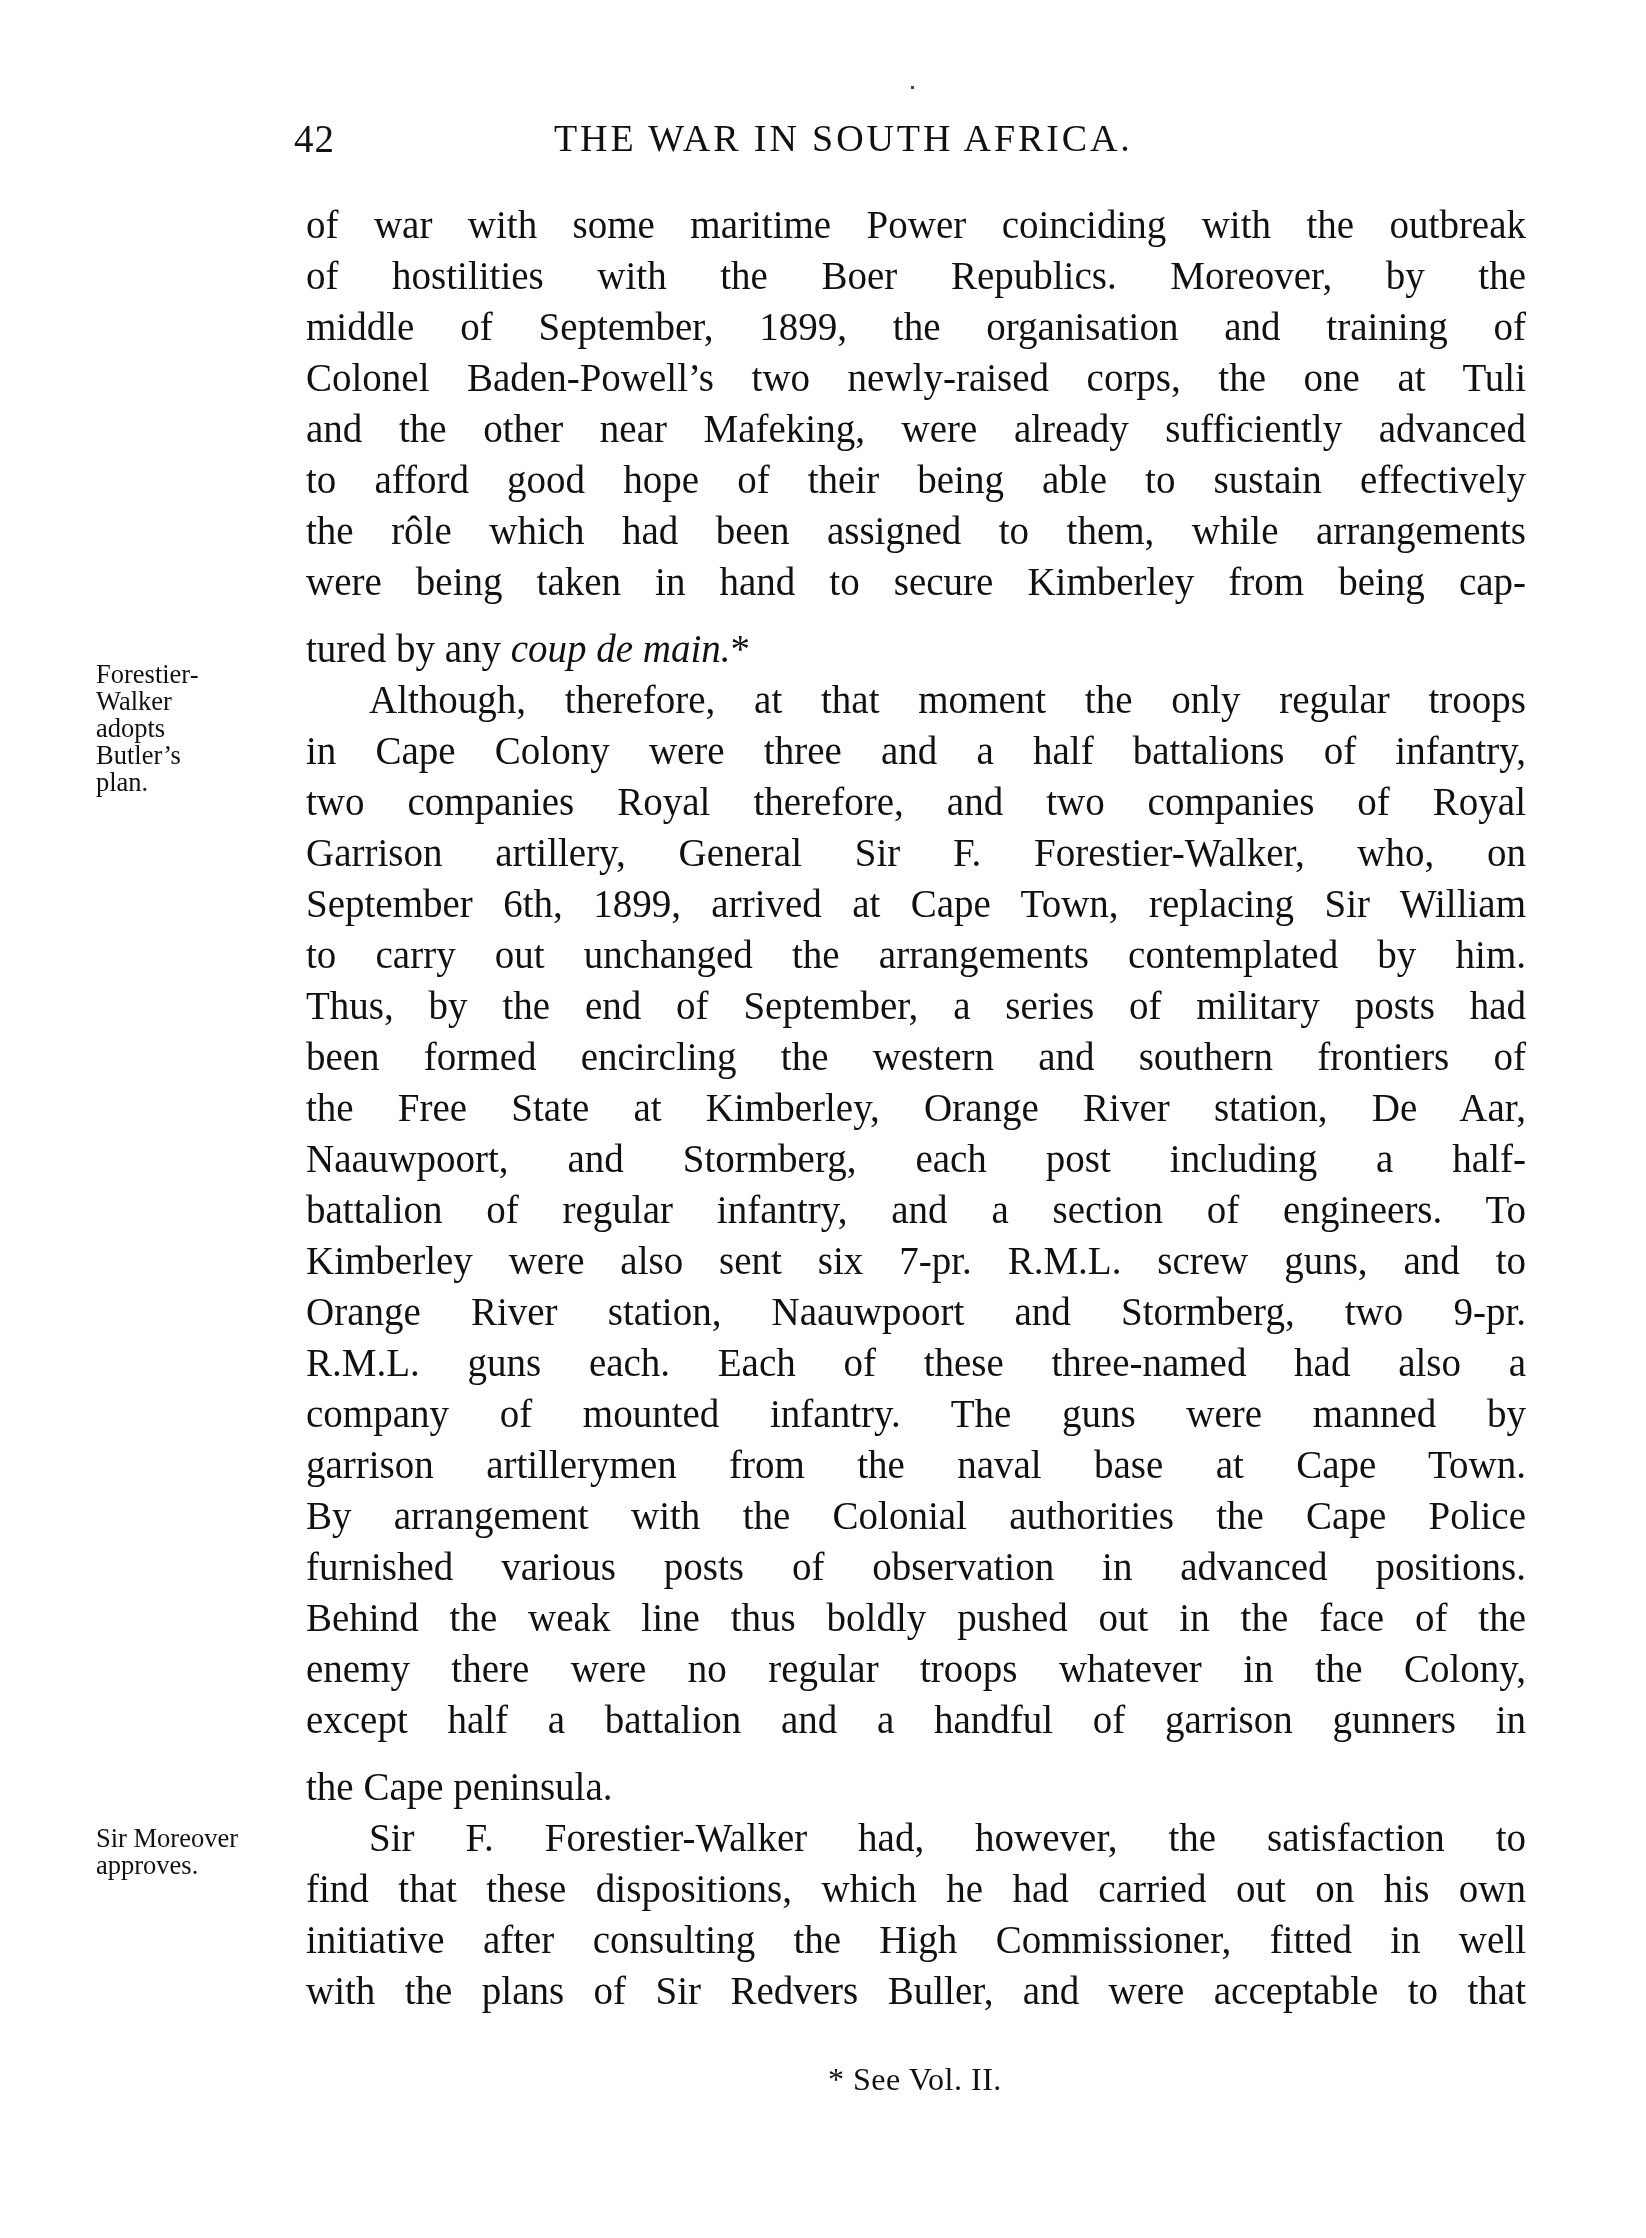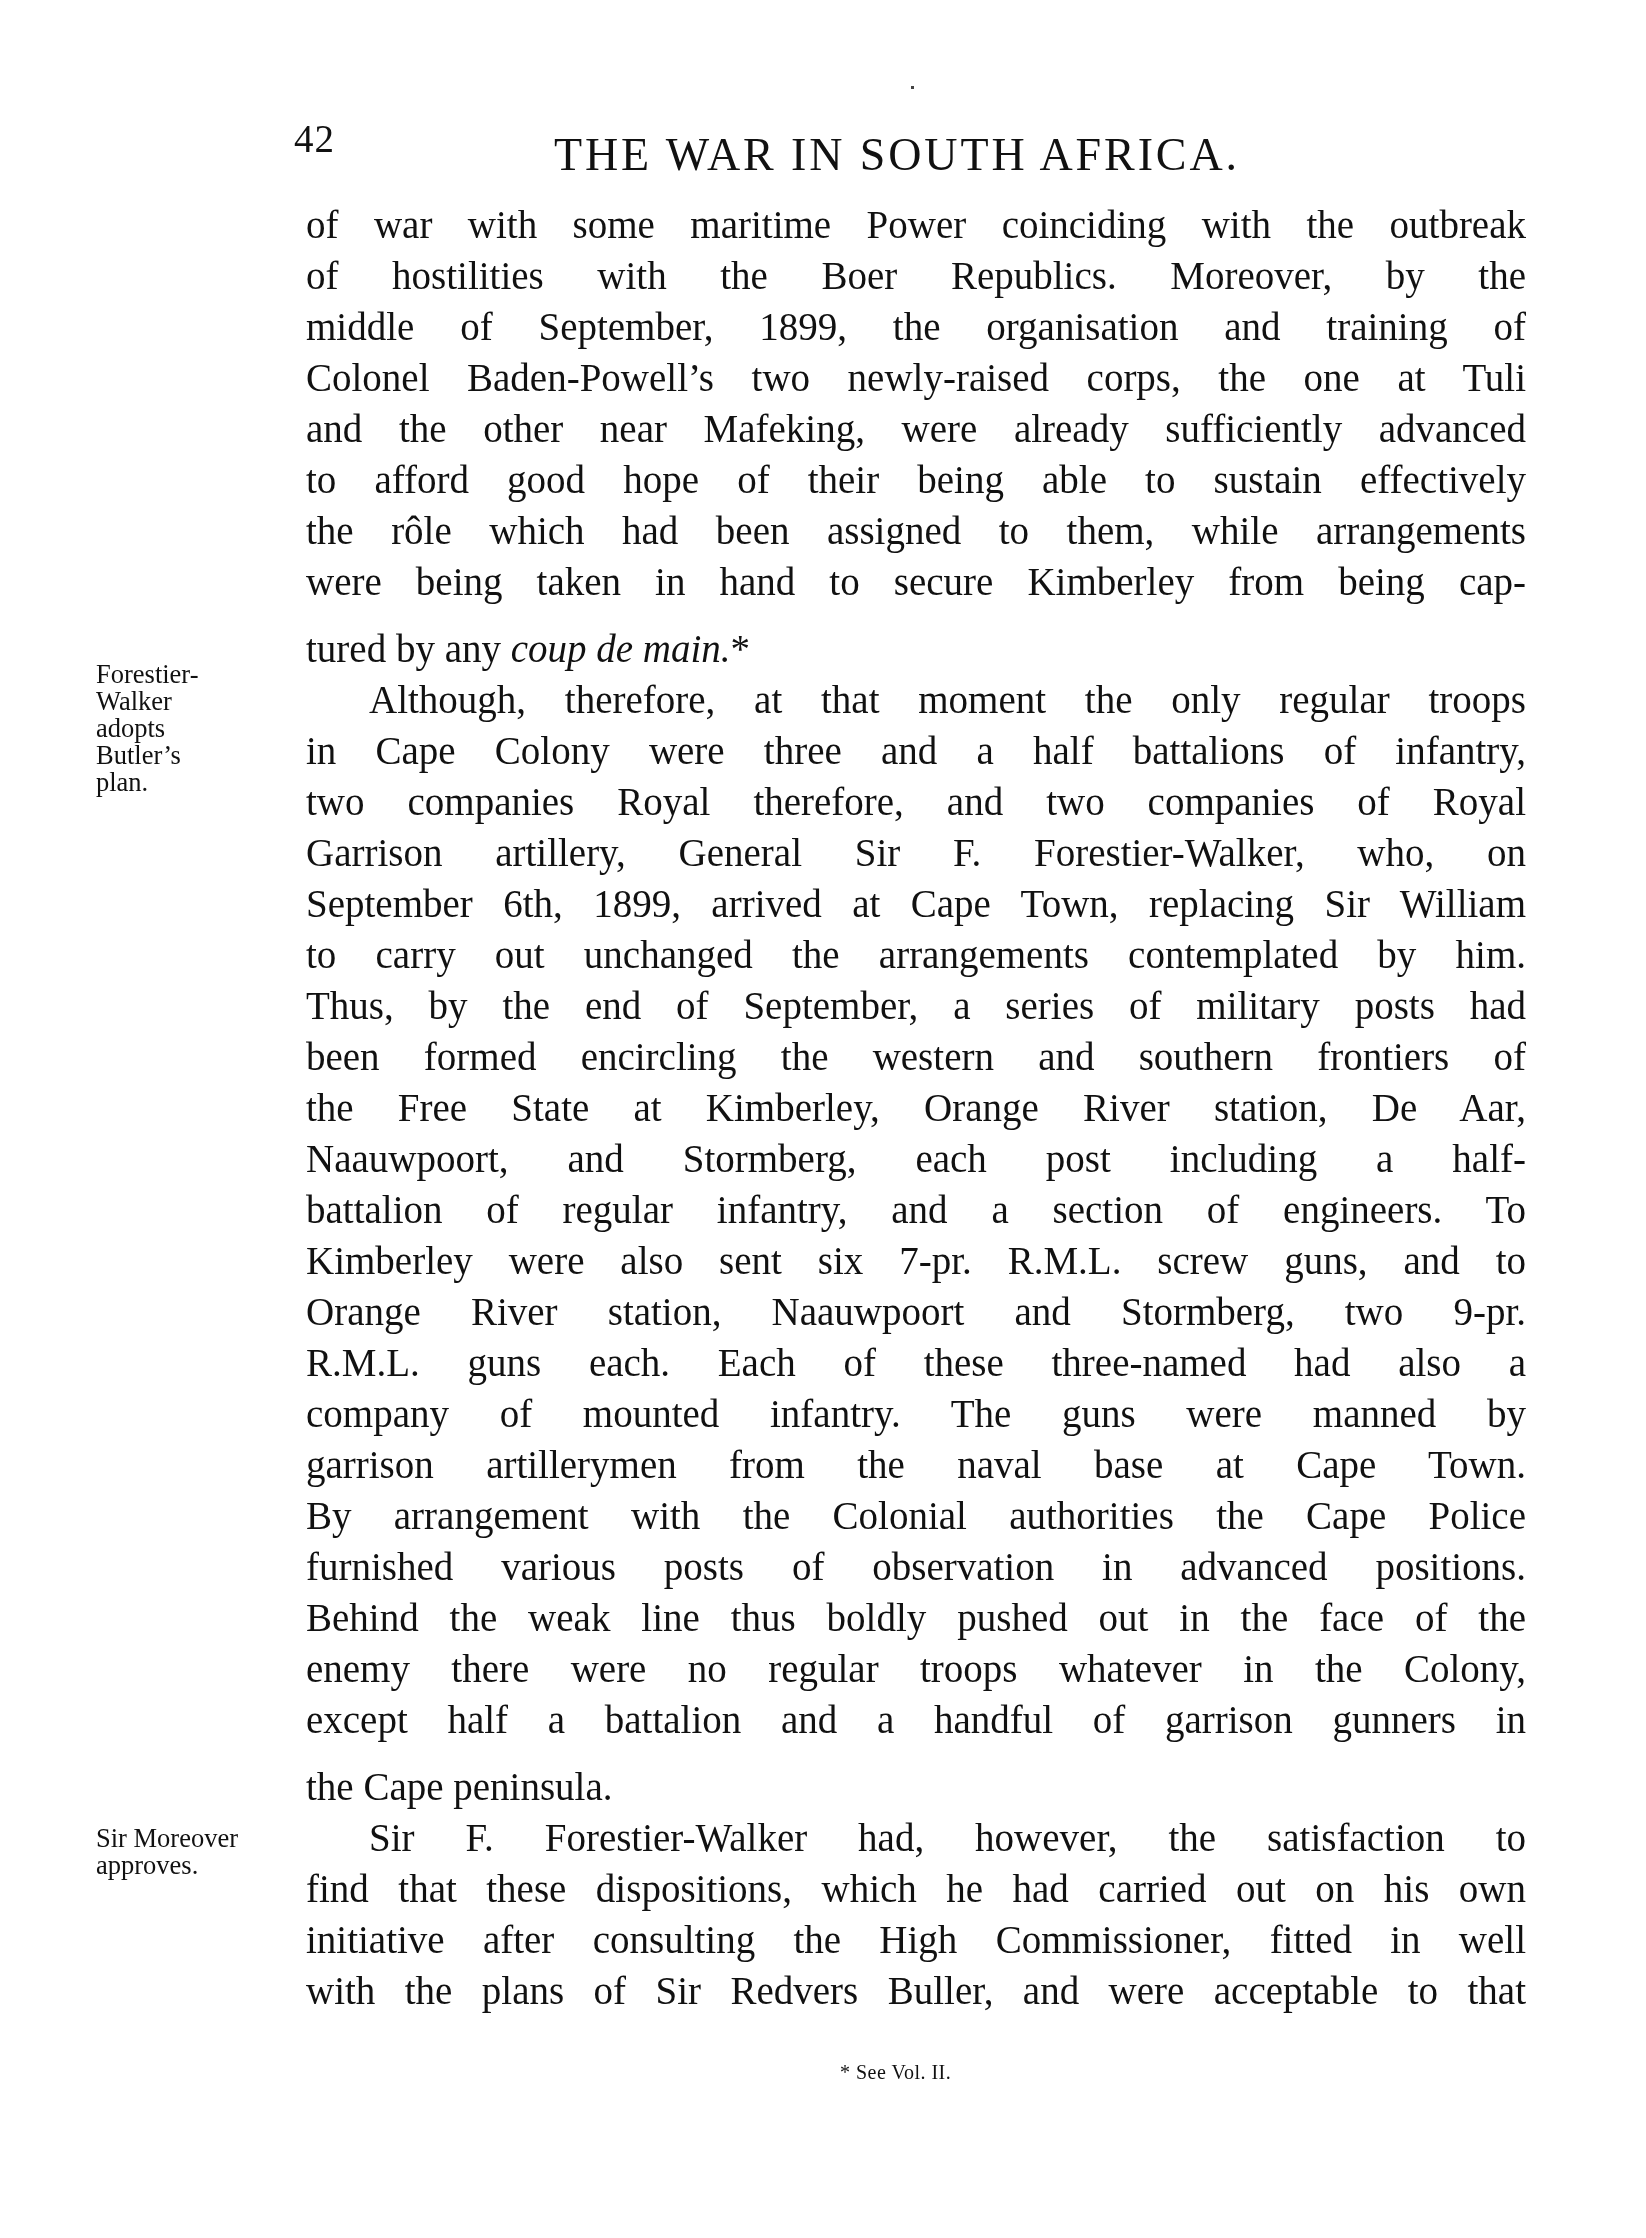--- a/index.html
+++ b/index.html
@@ -1,29 +1,29 @@
 <!DOCTYPE html>
 <html><head>
 <meta charset="utf-8">
 <style>
   html, body { margin: 0; padding: 0; background: #ffffff; }
   body { width: 1647px; height: 2239px; position: relative; overflow: hidden;
          font-family: "Liberation Serif", "DejaVu Serif", serif; color: #111; }
   .header { position: absolute; top: 116px; left: 0; width: 1647px; height: 49px; text-align: right; }
   .page-num { position: absolute; left: 294px; top: 0; font-size: 39px; letter-spacing: 1px; }
-  .running-title { position: absolute; left: 554px; top: 12px; font-size: 46px; letter-spacing: 2.9px; }
+  .running-title { position: absolute; left: 554px; top: 0; font-size: 38px; letter-spacing: 2.9px; }
   .body-col { position: absolute; left: 306px; top: 199px; width: 1220px; font-family: Liberation Serif, serif; }
   .line { font-size: 39px; line-height: 51px; height: 51px; text-align: justify;
           text-align-last: justify; white-space: nowrap; overflow: visible; }
   .line.last { text-align-last: left; margin-top: 16px; }
   .line.indent { padding-left: 63px; }
   .sidenote { position: absolute; left: 96px; font-size: 26.5px; line-height: 27px; }
   .sn1 { top: 661px; }
   .sn2 { top: 1825px; }
-  .footnote { position: absolute; left: 828px; top: 2061px; font-size: 20px; letter-spacing: 0.5px; margin-left: 12px; }
+  .footnote { position: absolute; left: 828px; top: 2061px; font-size: 32px; letter-spacing: 0.5px; }
   em { font-style: italic; }
   .mark { position: absolute; left: 911px; top: 86px; width: 2.9px; height: 2.9px; background: #444; }
 </style>
 </head>
 <body>
 
 <div class="mark"></div>
 
 <div class="header">
   <span class="page-num">42</span>

